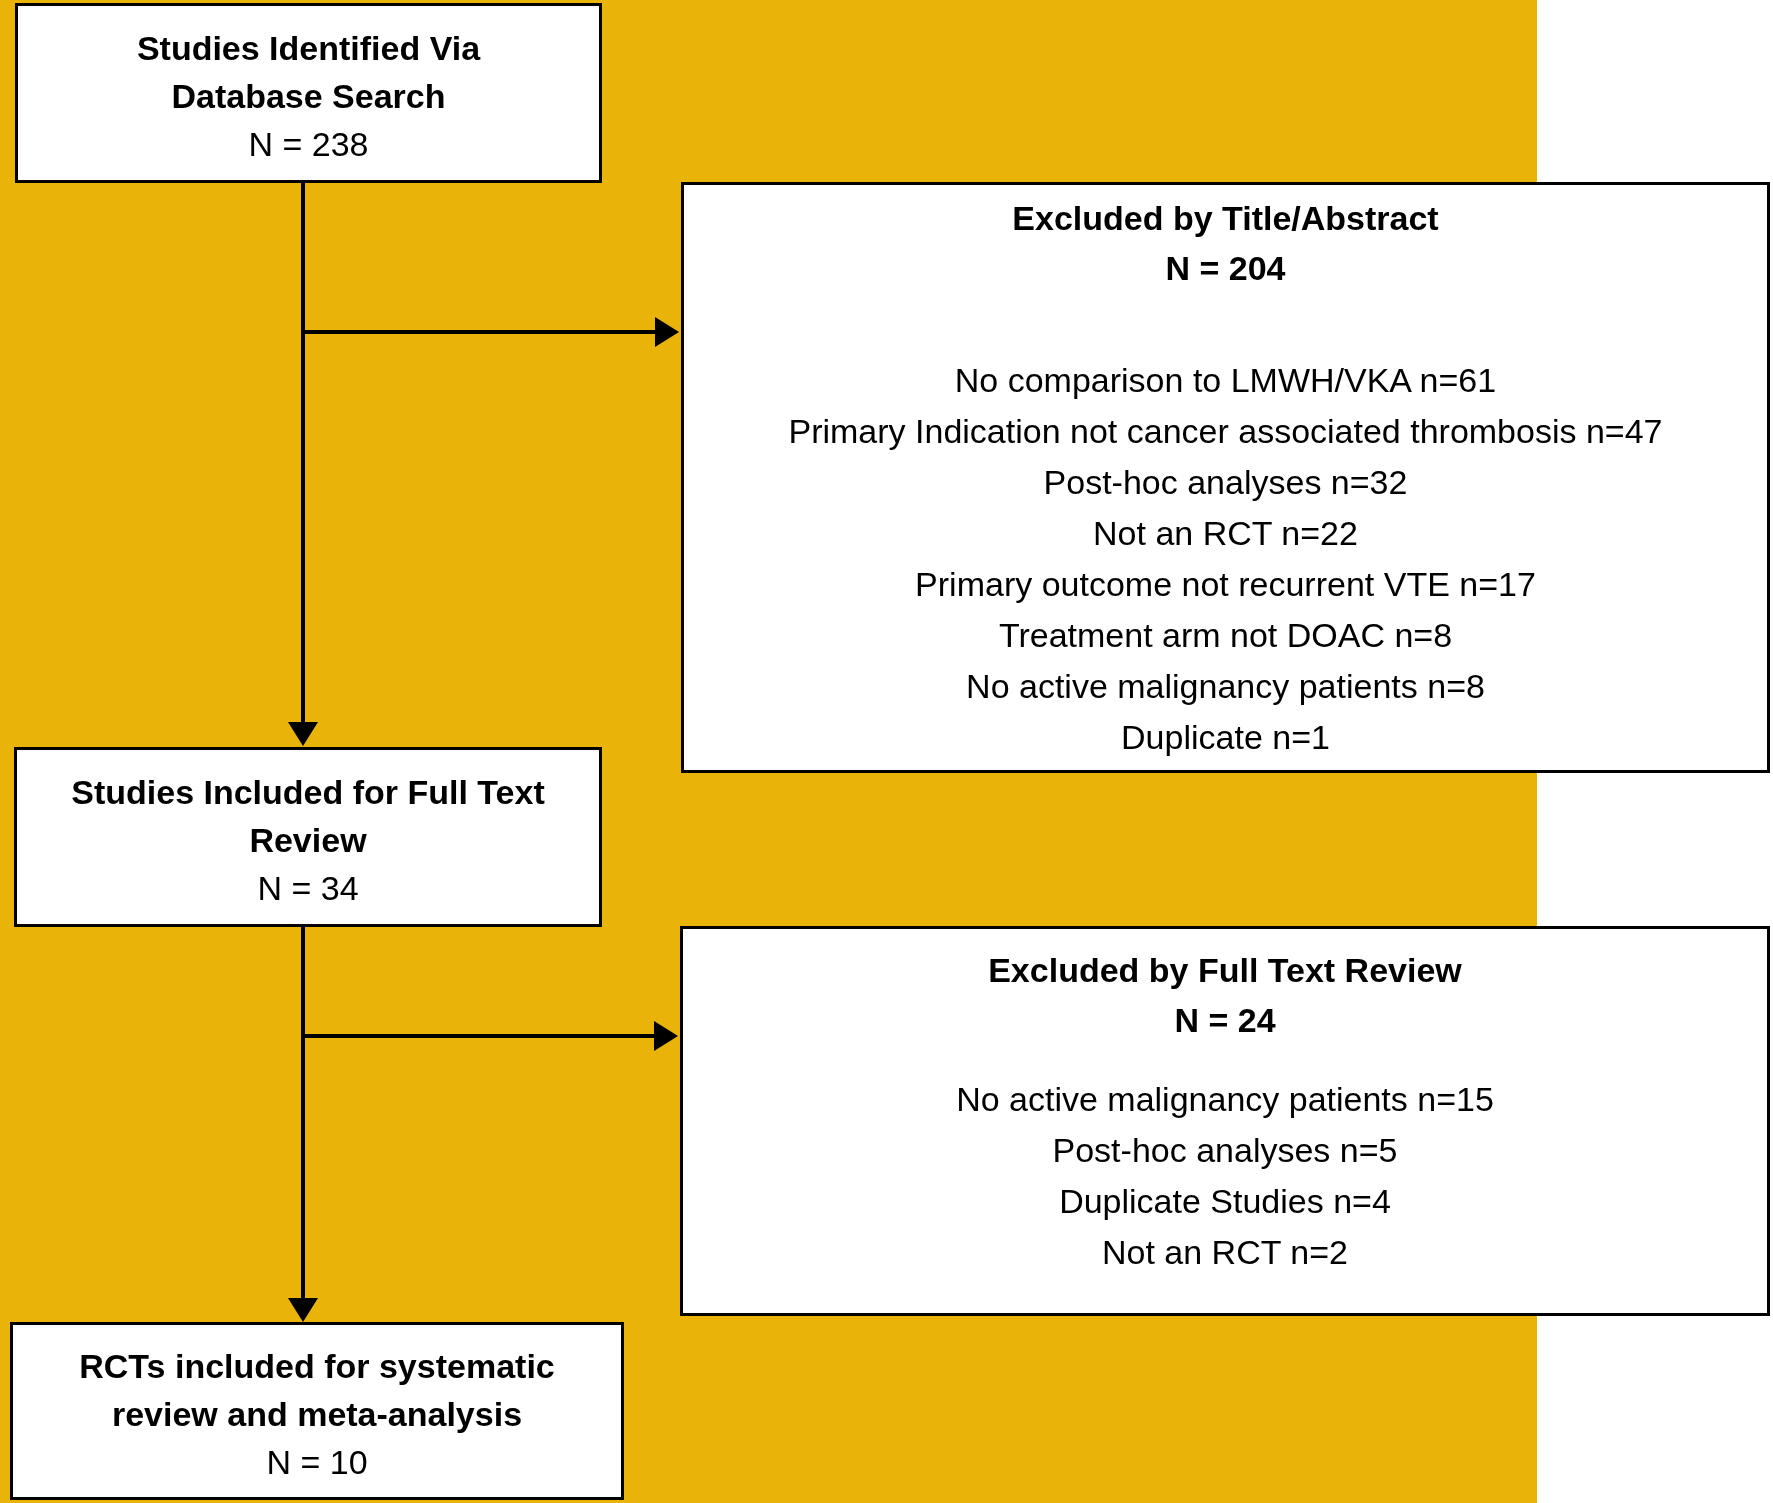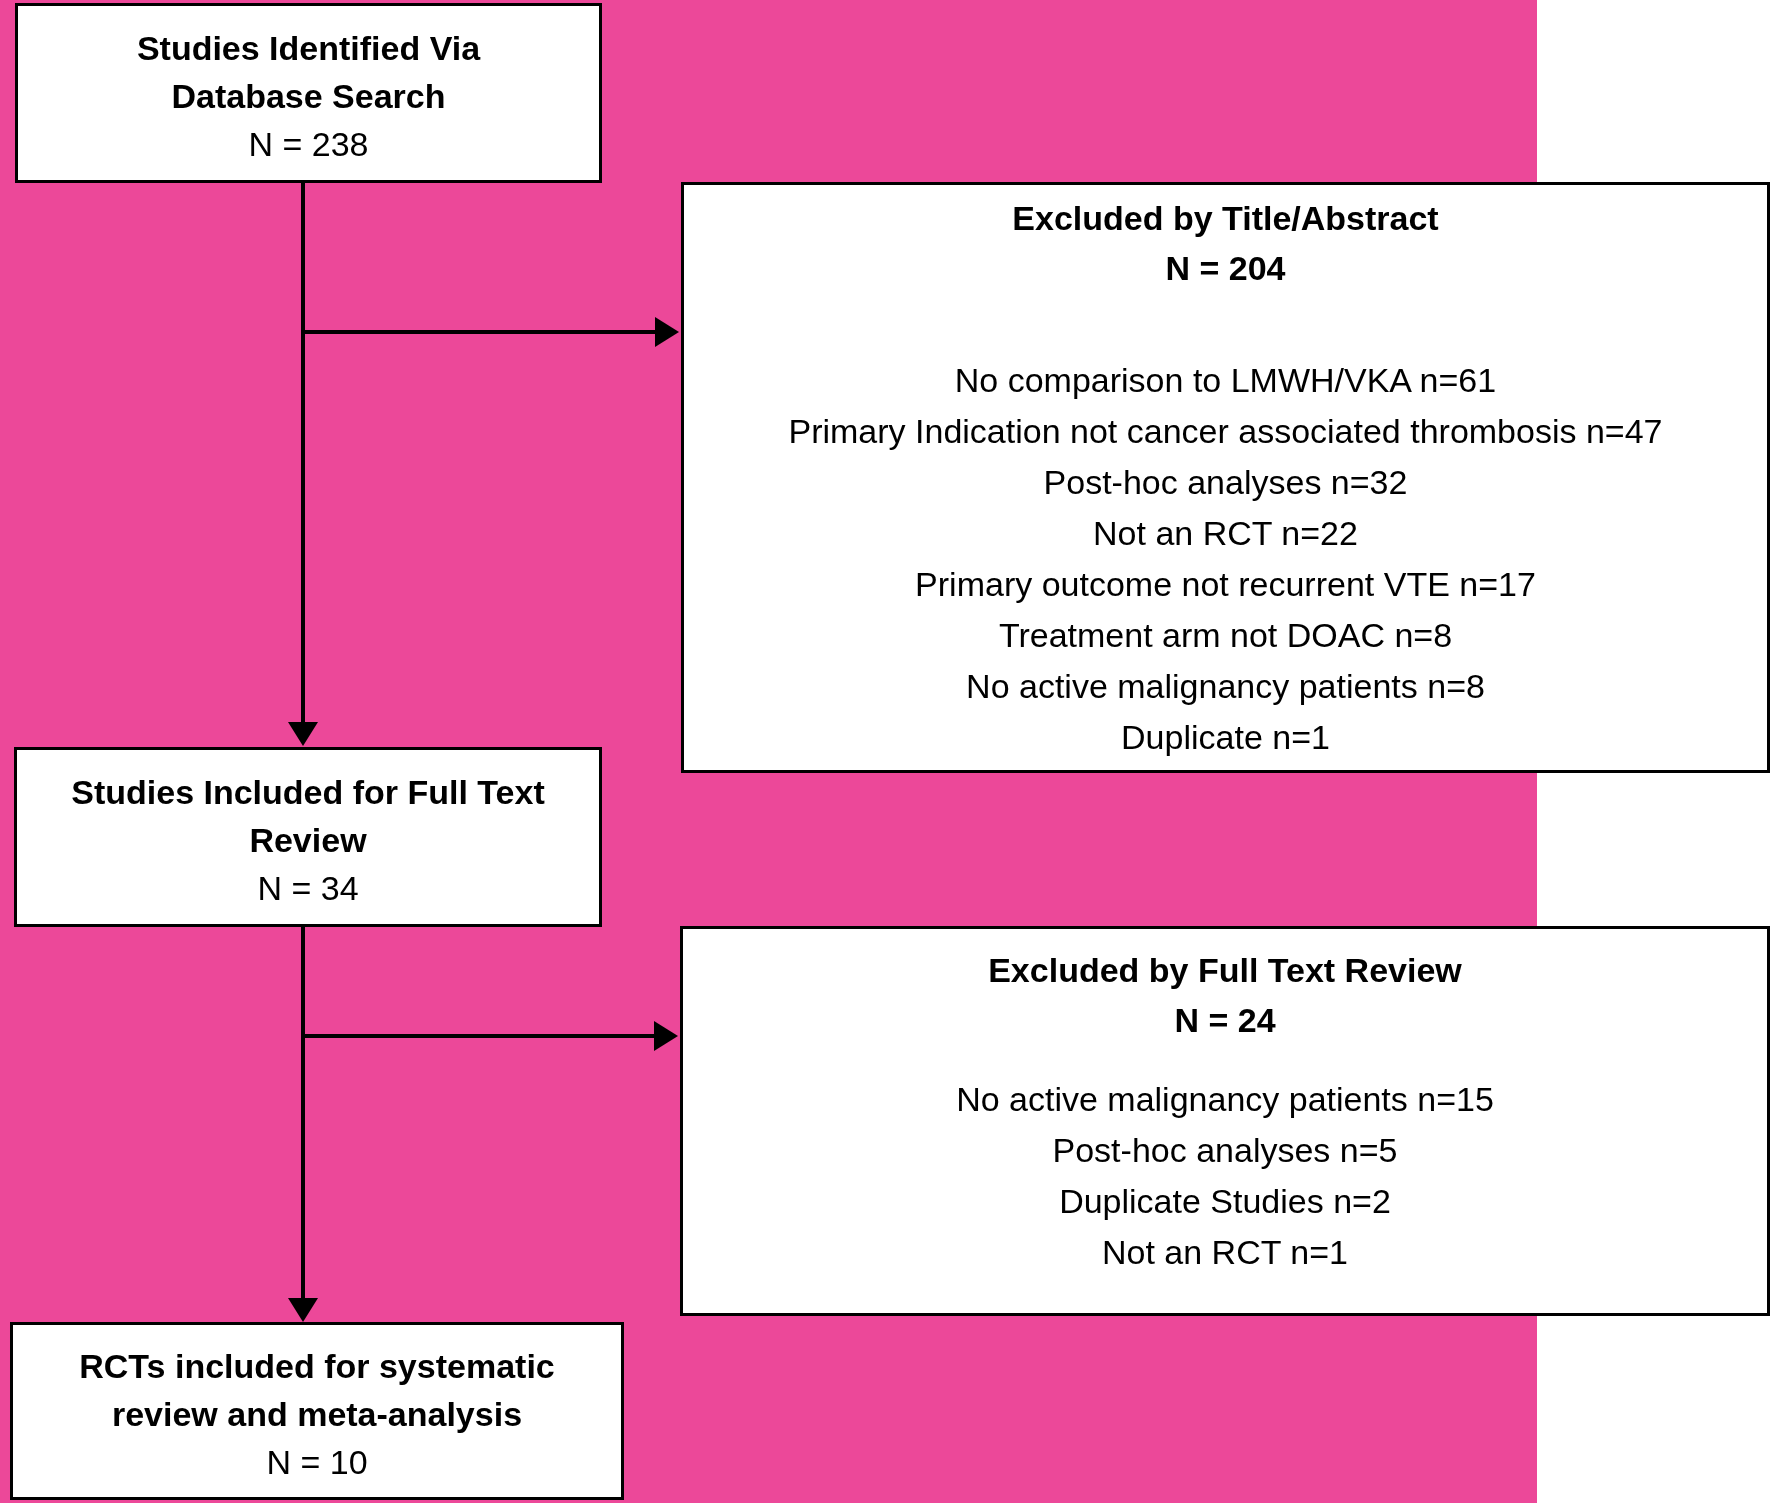--- a/index.html
+++ b/index.html
@@ -4,21 +4,21 @@
 <style>
   html, body {
     margin: 0;
     padding: 0;
     background: #ffffff;
   }
   #canvas {
     position: relative;
     width: 1537px;
     height: 1503px;
-    background: #ec4899;
+    background: #eab308;
     font-family: "Liberation Sans", sans-serif;
     color: #000000;
   }
   .box {
     position: absolute;
     background: #ffffff;
     border: 3px solid #000000;
     box-sizing: border-box;
     text-align: center;
   }
@@ -115,22 +115,22 @@
     <div class="title-line">Review</div>
     <div class="count">N = 34</div>
   </div>
 
   <div class="box right-box" id="box-excluded-full-text">
     <div class="title-line">Excluded by Full Text Review</div>
     <div class="count">N = 24</div>
     <div class="reasons">
       <div>No active malignancy patients n=15</div>
       <div>Post-hoc analyses n=5</div>
-      <div>Duplicate Studies n=2</div>
-      <div>Not an RCT n=1</div>
+      <div>Duplicate Studies n=4</div>
+      <div>Not an RCT n=2</div>
     </div>
   </div>
 
   <div class="box left-box" style="left:10px; top:1322px; width:614px; height:178px;">
     <div class="title-line">RCTs included for systematic</div>
     <div class="title-line">review and meta-analysis</div>
     <div class="count">N = 10</div>
   </div>
 
   <div class="line" style="left:301px; top:183px; width:4px; height:541px;"></div>

